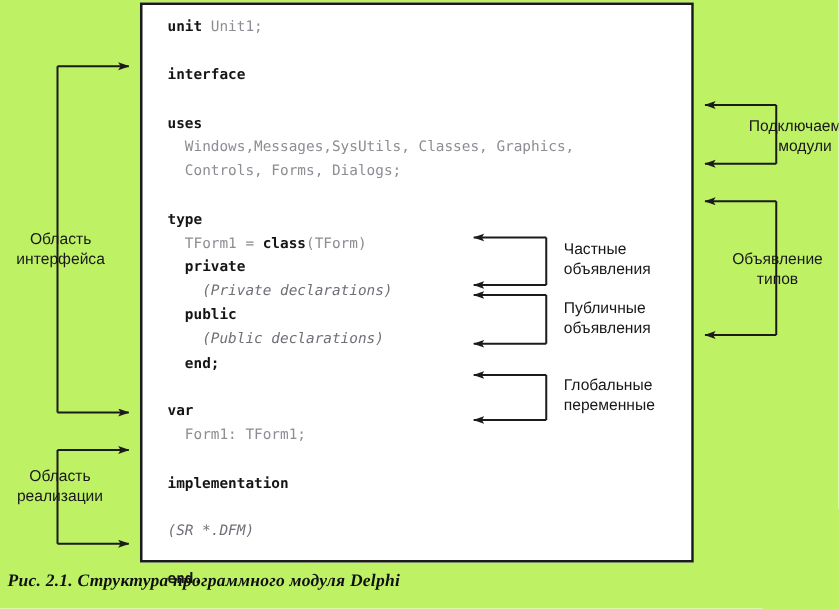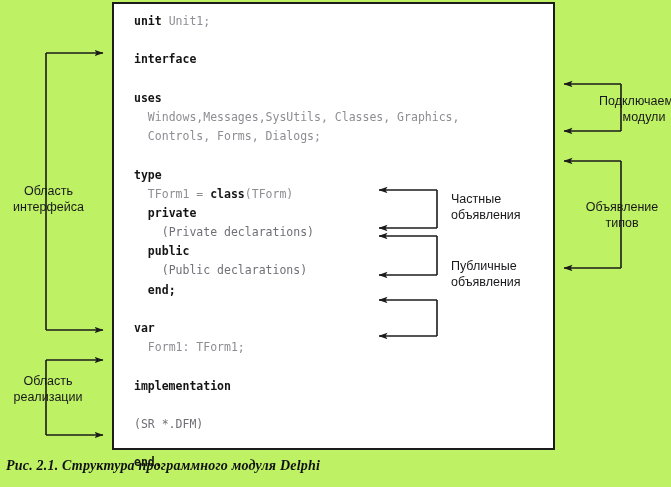--- a/index.html
+++ b/index.html
@@ -41,21 +41,21 @@
     top: 8px;
     font-family: "DejaVu Sans Mono", "Liberation Mono", monospace;
     font-size: 11.5px;
     line-height: 19.2px;
     white-space: pre;
     color: #8d8d93;
   }
   .cl { display: block; height: 19.2px; }
   .kw { color: #151515; font-weight: bold; }
   .id { color: #8d8d93; font-weight: normal; }
-  .cmt { color: #6f6f76; }
+  .cmt { color: #6f6f76; font-style: italic; }
   .blank { display: block; height: 19.2px; }
 
   
   .side-label {
     position: absolute;
     font-family: "Liberation Sans", sans-serif;
     font-size: 12.5px;
     line-height: 15.5px;
     color: #18181c;
     text-align: center;
@@ -143,23 +143,25 @@
 
   <div class="side-label left-col" style="left:6px; top:184px; width:85px;">Область
 интерфейса</div>
 
   <div class="side-label left-col" style="left:2px; top:374px; width:92px;">Область
 реализации</div>
 
   <div class="side-label mid-col" style="left:451px; top:192px; width:95px;">Частные
 объявления</div>
 
-  <div class="side-label mid-col" style="left:451px; top:239px; width:95px;margin-top:20px;">Публичные
+  <div class="side-label mid-col" style="left:451px; top:239px; width:95px;">Публичные
 объявления</div>
 
+  <div class="side-label mid-col" style="left:451px; top:301px; width:95px;">Глобальные
+переменные</div>
 
   <div class="side-label right-col" style="left:575px; top:94px; width:94px;margin-left:22px;">Подключаемые
 модули</div>
 
   <div class="side-label right-col" style="left:575px; top:200px; width:94px;">Объявление
 типов</div>
 
   <div id="caption">Рис. 2.1. Структура программного модуля Delphi</div>
 
 </div>

